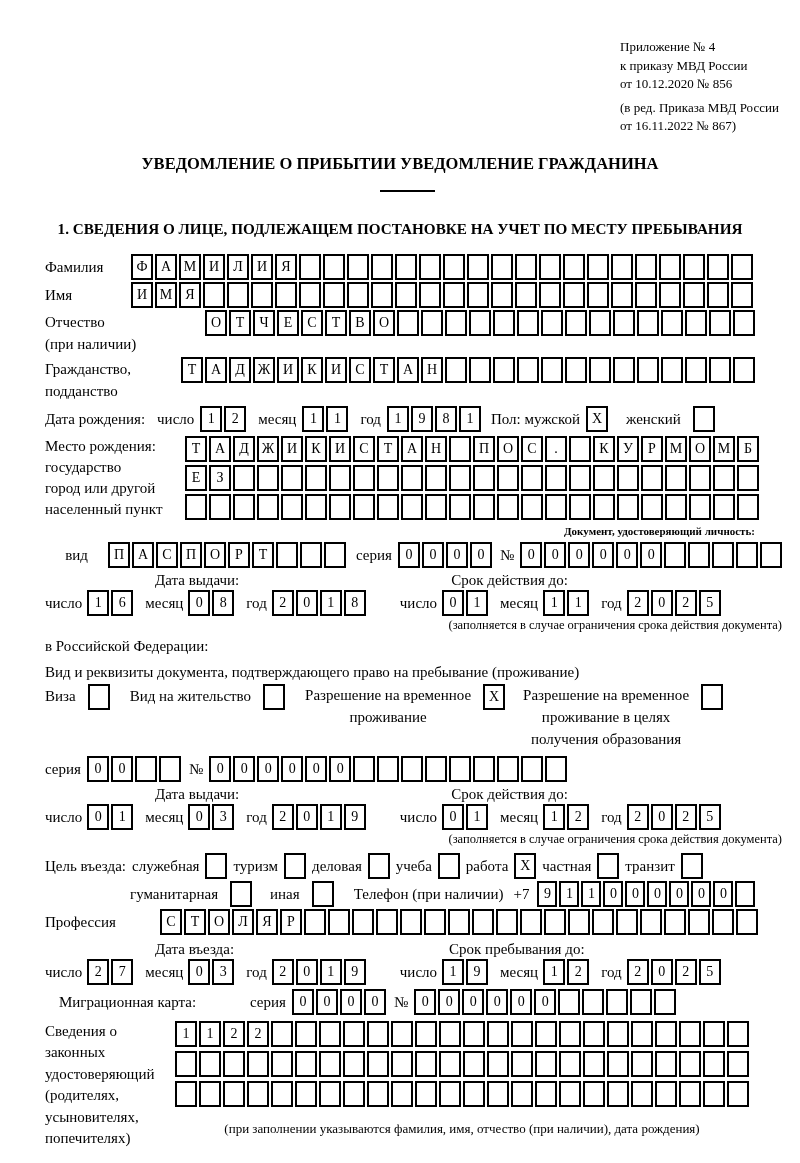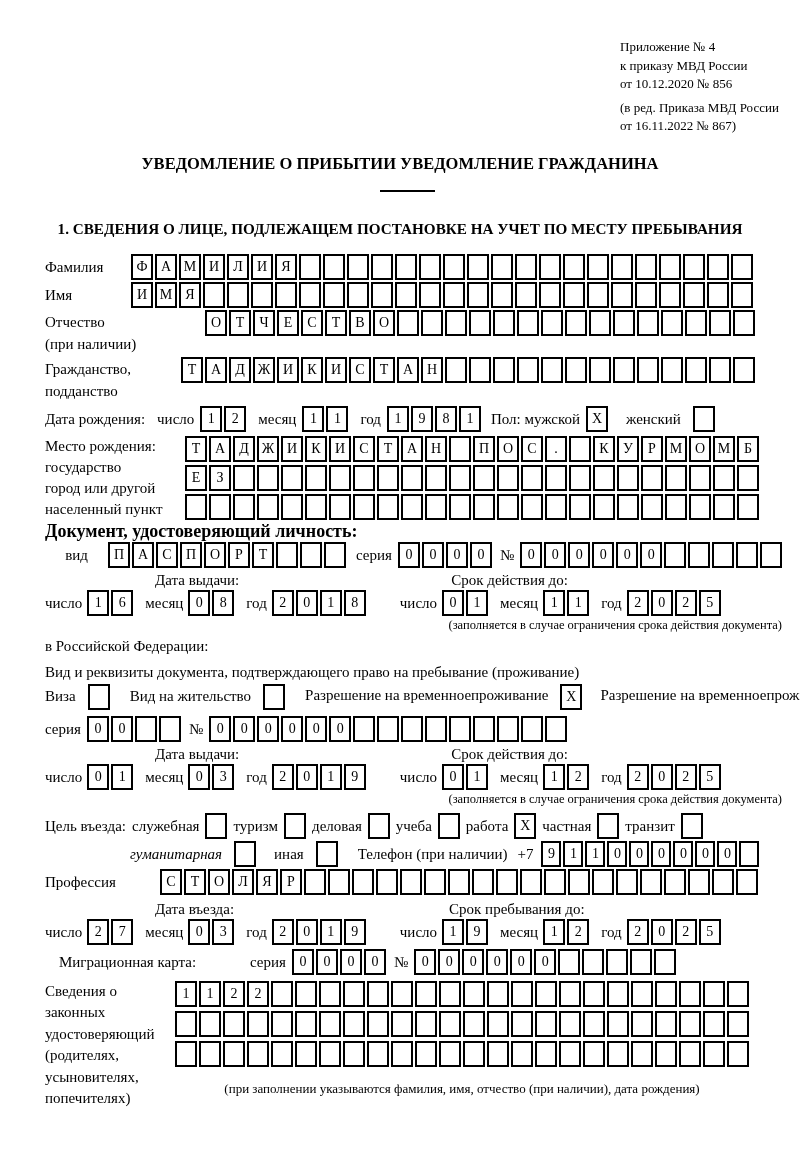--- a/index.html
+++ b/index.html
@@ -32,46 +32,46 @@
     box-sizing:border-box; width:22px; height:26px; border:2px solid #000;
     display:inline-flex; align-items:center; justify-content:center;
     font-size:14px; background:#fff; flex-shrink:0;
   }
   .boxes.tight .cell{width:20px;}
   .cb{margin-top:0;}
 
   .colboxes{display:flex; flex-direction:column; gap:3px;}
   .colboxes.g4{gap:4px;}
 
-  .dochead{text-align:left; font-weight:bold; font-size:18px; margin:0 45px 2px 0; line-height:18px;}
+  .dochead{text-align:right; font-weight:bold; font-size:11px; margin:0 45px 2px 0; line-height:18px;}
 
   .dg{display:flex; align-items:center;}
   .dg .lbl{margin:0 5px 0 12px; line-height:26px;}
   .dg .lbl:first-child{margin-left:0;}
   .dg.right{margin-left:34px;}
 
   .datehead{display:flex; font-size:15px; margin-top:4px; margin-bottom:1px;}
   .datehead .h1{margin-left:110px;}
   .datehead .h2{margin-left:212px;}
   .datehead .h2b{margin-left:215px;}
 
   .note-r{font-size:12.5px; text-align:right; margin-right:18px; line-height:15px; margin-bottom:2px;}
   .plaintext{font-size:15px; line-height:22px;}
   .mt4{margin-top:4px;} .mt6{margin-top:6px;}
 
   .permits{gap:12px; align-items:flex-start; margin-top:1px;}
   .permits .lbl{line-height:24px;}
-  .lbl2{display:flex; flex-direction:row; text-align:center; font-size:15px; line-height:22px; flex-shrink:0;}
+  .lbl2{display:flex; flex-direction:column; text-align:center; font-size:15px; line-height:22px; flex-shrink:0;}
 
   .purpose{gap:6px; align-items:center; margin-top:6px;}
   .purpose .lbl{line-height:26px;}
   .phone-row{gap:0; align-items:center;}
   .ml6{margin-left:6px;} .ml8{margin-left:8px;} .ml10{margin-left:10px;}
   .ml12{margin-left:12px;} .ml18{margin-left:18px;} .ml20{margin-left:20px;}
-  .ml40{margin-left:40px;} .ml85{margin-left:85px;font-style:italic;}
+  .ml40{margin-left:40px;} .ml85{margin-left:85px;}
 
   .repnote{font-size:13px; text-align:center; margin-top:10px; line-height:16px;}
 </style>
 </head>
 <body>
 
 <div class="page">
 
   <div class="appendix">
     <div>Приложение № 4</div>

